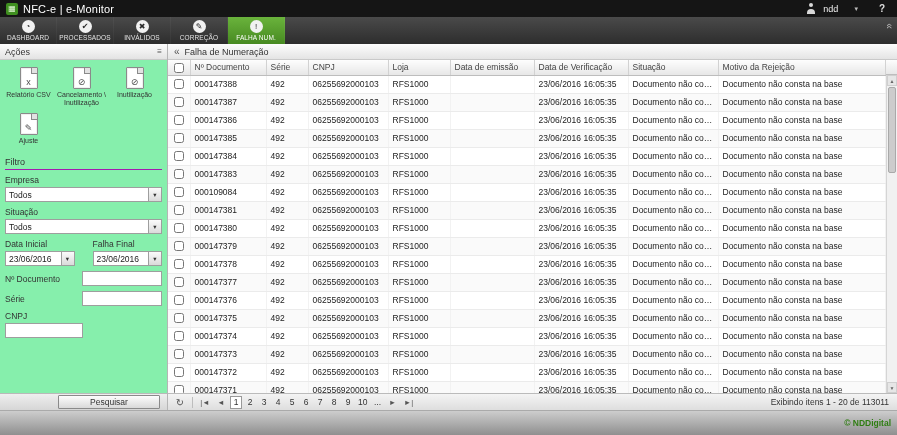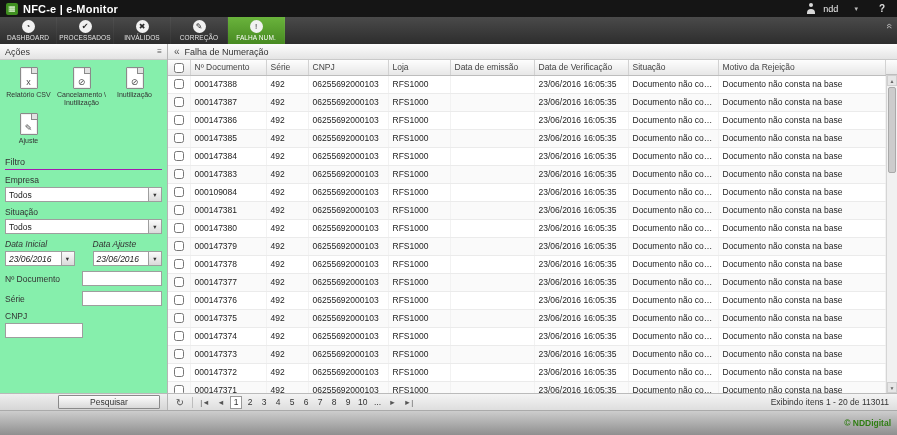--- a/index.html
+++ b/index.html
@@ -3,21 +3,21 @@
 <meta charset="utf-8">
 <style>
   * { margin:0; padding:0; box-sizing:border-box; }
   html,body { width:897px; height:435px; overflow:hidden; }
   body { font-family:"Liberation Sans","DejaVu Sans",sans-serif; font-size:10px; background:#e8e8e8; color:#222; }
   .app { width:897px; height:435px; display:flex; flex-direction:column; }
 
   
   .topbar { height:17px; background:#151515; color:#fff; display:flex; align-items:center; padding:0 6px; gap:5px; flex:0 0 auto; }
   .app-icon { width:12px; height:12px; background:#3f8f1f; color:#eafbe0; font-size:8px; line-height:12px; text-align:center; border-radius:2px; }
-  .topbar-title { font-weight:bold; font-size:11px; letter-spacing:.2px; }
+  .topbar-title { font-weight:normal; font-size:11px; letter-spacing:.2px; }
   .topbar-right { margin-left:auto; display:flex; align-items:center; gap:7px; padding-right:6px; }
   .u-ico { position:relative; width:11px; height:11px; display:inline-block; }
   .u-ico::before { content:""; position:absolute; top:0; left:3.5px; width:4px; height:4px; border-radius:50%; background:#d8d8d8; }
   .u-ico::after { content:""; position:absolute; bottom:0; left:1.5px; width:8px; height:5px; border-radius:4px 4px 0 0; background:#d8d8d8; }
   .user-menu { display:flex; align-items:center; gap:16px; cursor:pointer; color:#eee; font-size:9px; }
   .caret { font-size:7px; color:#bbb; }
   .help-btn { color:#ddd; font-size:10px; font-weight:bold; cursor:pointer; margin-left:14px; }
 
   
   .tabbar { height:27px; background:linear-gradient(#4a4a4a,#2d2d2d); display:flex; align-items:stretch; flex:0 0 auto; }
@@ -39,21 +39,21 @@
   .action-btn { width:53px; display:flex; flex-direction:column; align-items:center; gap:2px; padding:3px 1px; cursor:pointer; text-align:center; font-size:7px; color:#333; line-height:1.15; }
   .doc-icon { width:18px; height:22px; background:#fff; border:1px solid #8a8a8a; border-radius:1px; position:relative; box-shadow:inset 0 0 0 1px #f0f0f0; }
   .doc-icon::before { content:""; position:absolute; top:0; right:0; width:5px; height:5px; background:#e2e2e2; border-left:1px solid #8a8a8a; border-bottom:1px solid #8a8a8a; }
   .doc-glyph { position:absolute; bottom:1px; left:0; right:0; font-size:9px; font-style:normal; color:#4a4a4a; text-align:center; }
 
   .filtro { padding:0 5px; }
   .filtro-title { font-size:9px; color:#333; margin:7px 0 1px; padding-bottom:2px; border-bottom:1px solid #a21caf; }
   .field-label { font-size:8.5px; color:#333; margin:5px 0 2px; }
   .selectbox { position:relative; height:15px; border:1px solid #9e9e9e; background:#fff; display:flex; align-items:center; padding:0 16px 0 3px; font-size:8.5px; cursor:pointer; }
   .arrow-box { position:absolute; right:0; top:0; bottom:0; width:13px; border-left:1px solid #9e9e9e; background:linear-gradient(#fbfbfb,#dadada); display:flex; align-items:center; justify-content:center; font-size:6.5px; color:#333; }
-  .row2 { display:flex; gap:18px;font-style:italic; }
+  .row2 { display:flex; gap:18px; }
   .row2 > div { flex:1; min-width:0; }
   .inline-field { display:flex; align-items:center; justify-content:space-between; margin-top:5px; gap:4px; }
   .inline-field .field-label { margin:0; white-space:nowrap; }
   .tinput { height:15px; border:1px solid #9e9e9e; background:#fff; font-size:8.5px; padding:0 3px; font-family:inherit; }
   .tinput.half { width:80px; flex:0 0 80px; }
   .tinput.cnpj { width:78px; display:block; }
   .sb-spacer { flex:1; }
   .sidebar-bottom { height:17px; flex:0 0 17px; background:linear-gradient(#efefef,#d6d6d6); border-top:1px solid #b9b9b9; display:flex; align-items:center; justify-content:flex-end; padding-right:7px; }
   .search-btn { width:102px; height:14px; border:1px solid #8a8a8a; border-radius:1px; background:linear-gradient(#fdfdfd,#d9d9d9); font-size:8.5px; font-family:inherit; color:#333; cursor:pointer; }
 
@@ -190,21 +190,21 @@
           <div>
             <div class="field-label">Data Inicial</div>
             <div class="selectbox">
               <span>23/06/2016</span>
               <span class="arrow-box">
                   <span>▾</span>
                 </span>
             </div>
           </div>
           <div>
-            <div class="field-label">Data Ajuste</div>
+            <div class="field-label">Falha Final</div>
             <div class="selectbox">
               <span>23/06/2016</span>
               <span class="arrow-box">
                   <span>▾</span>
                 </span>
             </div>
           </div>
         </div>
 
         <div class="inline-field">

